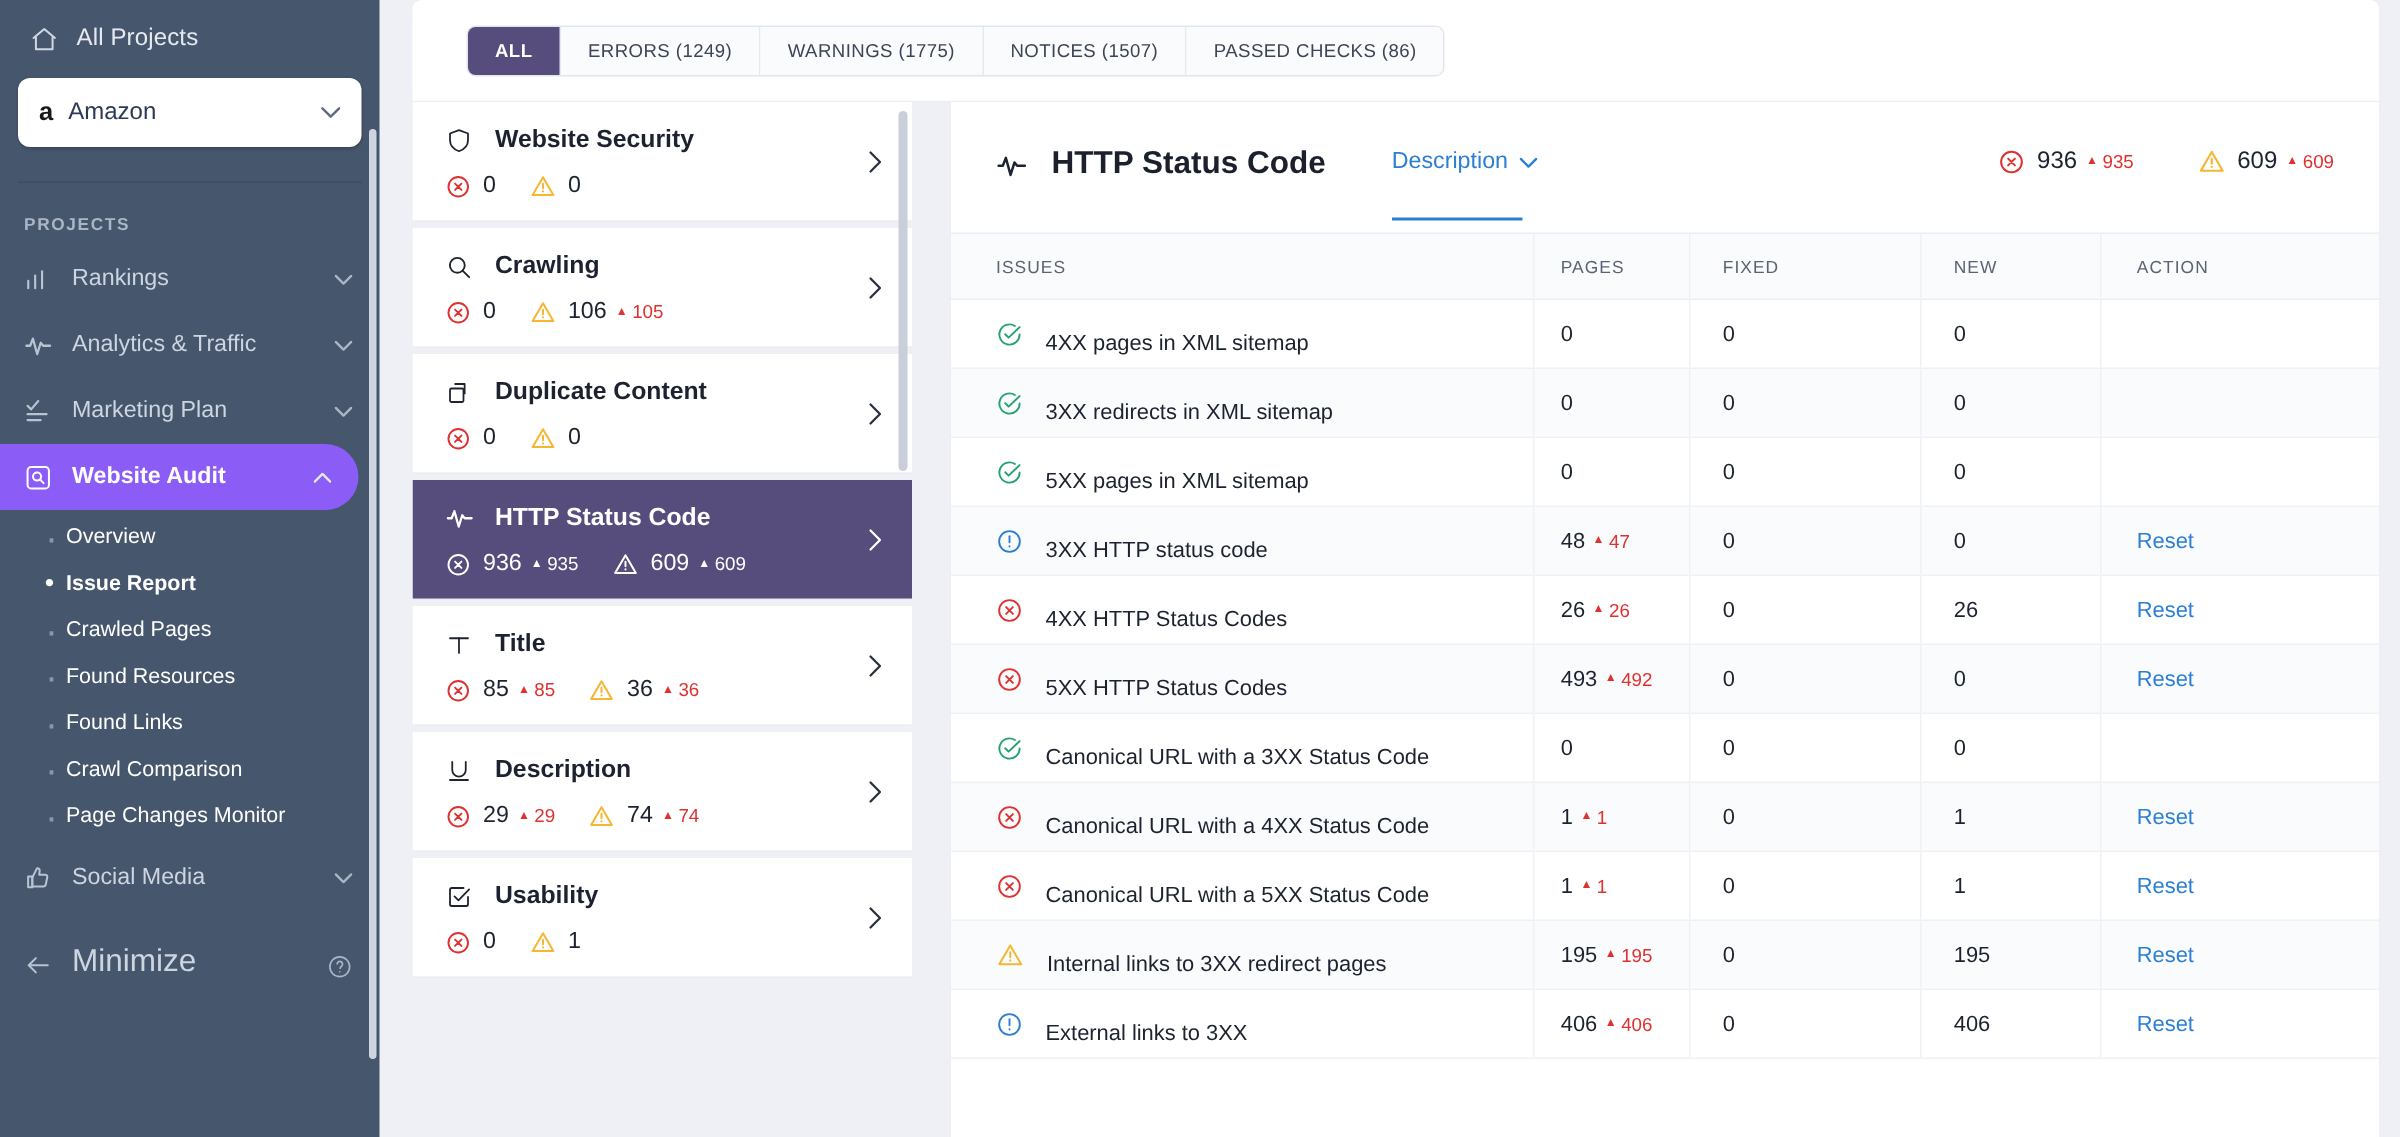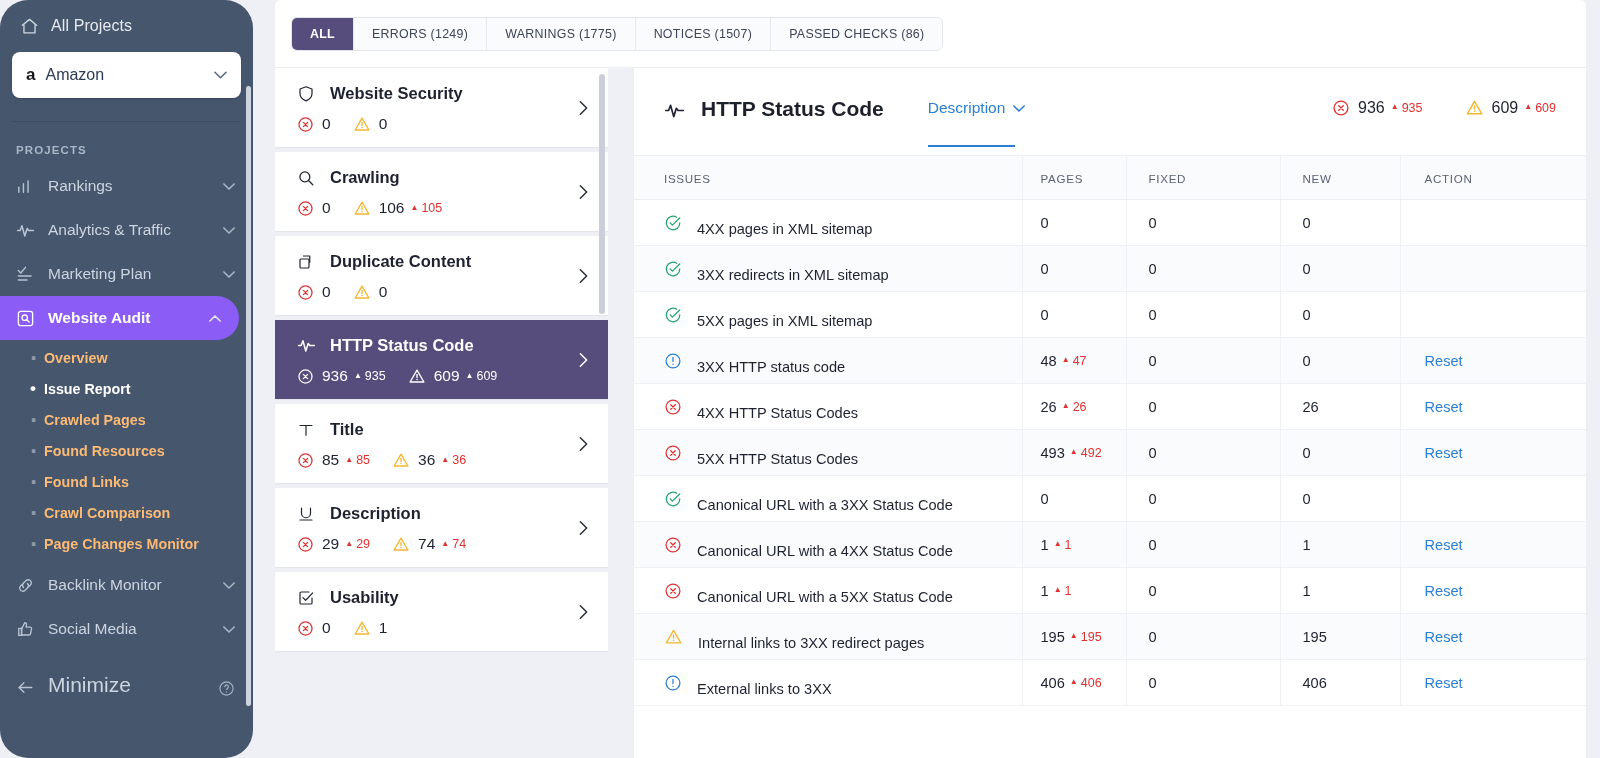--- a/index.html
+++ b/index.html
@@ -11,21 +11,20 @@
   }
   .app { display: flex; width: 1600px; height: 758px; position: relative; }
 
   
   .sidebar {
     width: 253px; height: 758px; flex: 0 0 253px;
     background: #46566d;
     position: relative;
     display: flex; flex-direction: column;
     overflow: hidden;
-    border-radius: 28px;
   }
   .sb-top { padding: 0 12px; }
   .sb-allprojects {
     display: flex; align-items: center; gap: 12px;
     height: 52px; padding-left: 8px;
     color: #e6eaf0; font-size: 16px;
     cursor: pointer;
   }
   .sb-allprojects .txt { letter-spacing: .1px; }
   .proj-select {
@@ -66,21 +65,21 @@
     border-top-right-radius: 22px; border-bottom-right-radius: 22px;
     color: #ffffff; font-weight: 600;
     margin-right: 14px;
   }
   .nav-item.active .ico { color: #ffffff; }
 
   .subnav { padding: 2px 0 4px 0; }
   .sub-item {
     display: flex; align-items: center; height: 31px;
     padding-left: 30px; cursor: pointer;
-    color: #fdba74; font-size: 14.3px; font-weight: bold;
+    color: #ffffff; font-size: 14.3px;
   }
   .sub-item .bullet {
     width: 14px; flex: 0 0 14px; color: #8b98a9;
     font-size: 15px; line-height: 0; display:flex; align-items:center;
   }
   .sub-item .bullet::before { content: "·"; font-size: 26px; line-height: 0; }
   .sub-item.current { color: #ffffff; font-weight: 700; }
   .sub-item.current .bullet::before { content: "•"; font-size: 17px; color:#fff; }
   .minimize-row {
     display: flex; align-items: flex-end; height: 46px;
@@ -96,21 +95,21 @@
 
   
   .main {
     flex: 1; height: 758px; background: #eef0f5;
     display: flex; flex-direction: column; overflow: hidden;
   }
   .topbar {
     background: #ffffff; margin: 0 14px 0 22px;
     border-radius: 6px 6px 0 0;
     height: 68px; display: flex; align-items: center;
-    padding-left: 16px;
+    padding-left: 36px;
     border-bottom: 1px solid #eceef3;
   }
   .tabs {
     display: flex; border: 1px solid #e2e5ec; border-radius: 6px;
     overflow: hidden; height: 34px; background: #fafbfc;
   }
   .tab {
     display: flex; align-items: center; padding: 0 18px;
     font-size: 12.4px; color: #3d4457; letter-spacing: .3px;
     cursor: pointer; border-right: 1px solid #e6e9ef;
@@ -330,34 +329,20 @@
         <div class="sub-item">
           <span class="bullet"></span>
           <span>Crawl Comparison</span>
         </div>
         <div class="sub-item">
           <span class="bullet"></span>
           <span>Page Changes Monitor</span>
         </div>
       </div>
 
-      <div class="nav-item">
-        <span class="ico">
-          <svg width="19" height="19" viewBox="0 0 24 24" fill="none" stroke="#b9c4d2" stroke-width="1.7" stroke-linecap="round" stroke-linejoin="round">
-              <path d="M9.5 14.5a4 4 0 010-5.6l2.6-2.6a4 4 0 115.6 5.6l-1.4 1.4"></path>
-              <path d="M14.5 9.5a4 4 0 010 5.6l-2.6 2.6a4 4 0 11-5.6-5.6l1.4-1.4"></path>
-            </svg>
-        </span>
-        <span class="lbl">Backlink Monitor</span>
-        <span class="caret">
-          <svg width="12" height="7" viewBox="0 0 14 8" fill="none" stroke="#aab6c6" stroke-width="1.8" stroke-linecap="round" stroke-linejoin="round">
-              <path d="M1 1l6 6 6-6"></path>
-            </svg>
-        </span>
-      </div>
 
       <div class="nav-item">
         <span class="ico">
           <svg width="19" height="19" viewBox="0 0 24 24" fill="none" stroke="#b9c4d2" stroke-width="1.7" stroke-linecap="round" stroke-linejoin="round">
               <path d="M7 10.5v9"></path>
               <path d="M3.5 10.5h3.5v9H3.5z"></path>
               <path d="M7 11.5l4-8c1.6 0 2.4 1 2.2 2.4L12.8 9h5c1.2 0 2 1 1.8 2.1l-1.2 6c-.2 1.1-1 1.9-2.1 1.9H7"></path>
             </svg>
         </span>
         <span class="lbl">Social Media</span>

